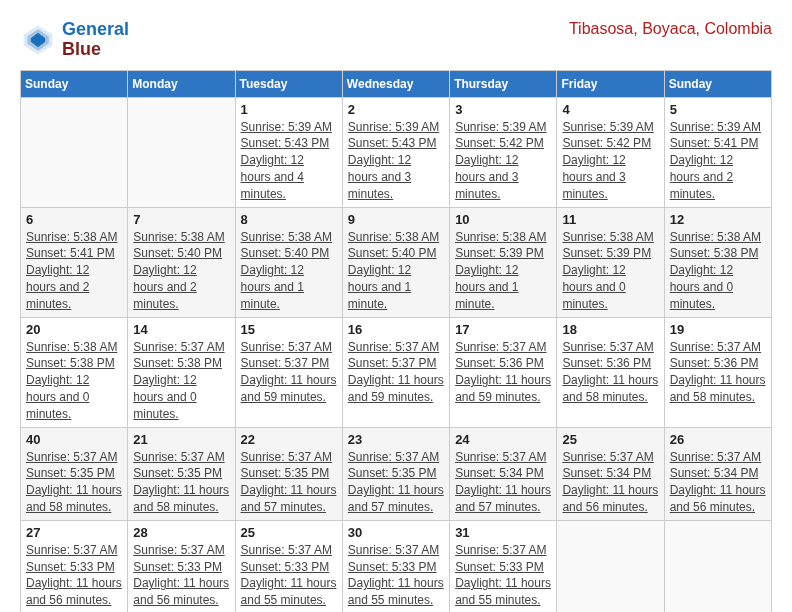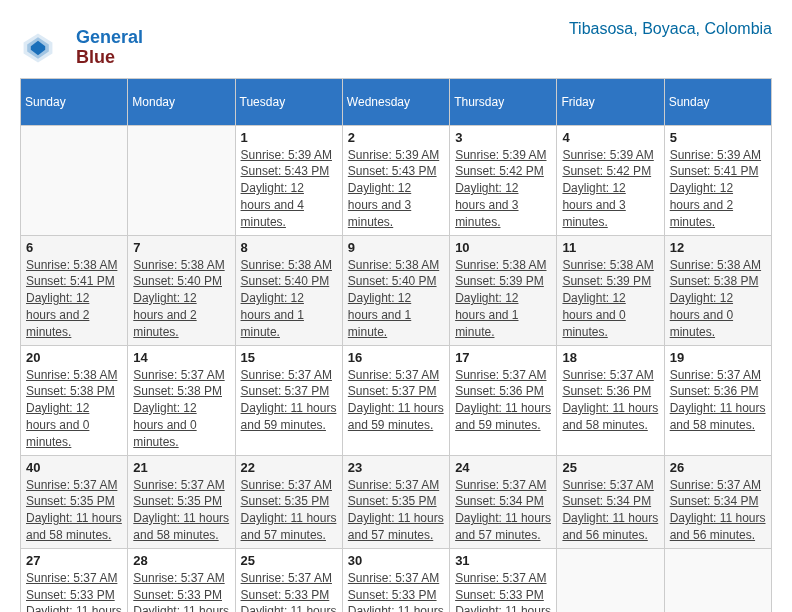--- a/index.html
+++ b/index.html
@@ -12,22 +12,21 @@
     }
     .header-area {
       display: flex;
       justify-content: space-between;
       align-items: flex-start;
       margin-bottom: 10px;
     }
     .logo {
       display: flex;
       align-items: center;
-      gap: 20px;
-      margin-top: 8px;
+      gap: 6px;
     }
     .logo-text {
       font-size: 18px;
       font-weight: bold;
       color: #333;
       line-height: 1.1;
     }
     .logo-text span {
       color: #1a6fba;
     }
@@ -38,34 +37,34 @@
     .title-area {
       text-align: right;
     }
     .month-title {
       font-size: 36px;
       font-weight: bold;
       color: #333;
     }
     .subtitle {
       font-size: 16px;
-      color: #0369a1;
+      color: #b91c1c;
     }
     table {
       width: 100%;
       border-collapse: collapse;
       font-size: 11px;
     }
     thead tr th {
       background-color: #2e75c3;
       color: #fff;
-      padding: 16px 4px;
+      padding: 6px 4px;
       text-align: left;
       font-size: 12px;
-      font-weight: normal;
+      font-weight: bold;
       border: 1px solid #ccc;
     }
     tbody tr td {
       border: 1px solid #ccc;
       vertical-align: top;
       padding: 4px 5px;
       width: 14.28%;
       min-height: 70px;
       height: 85px;
       background: #fff;

